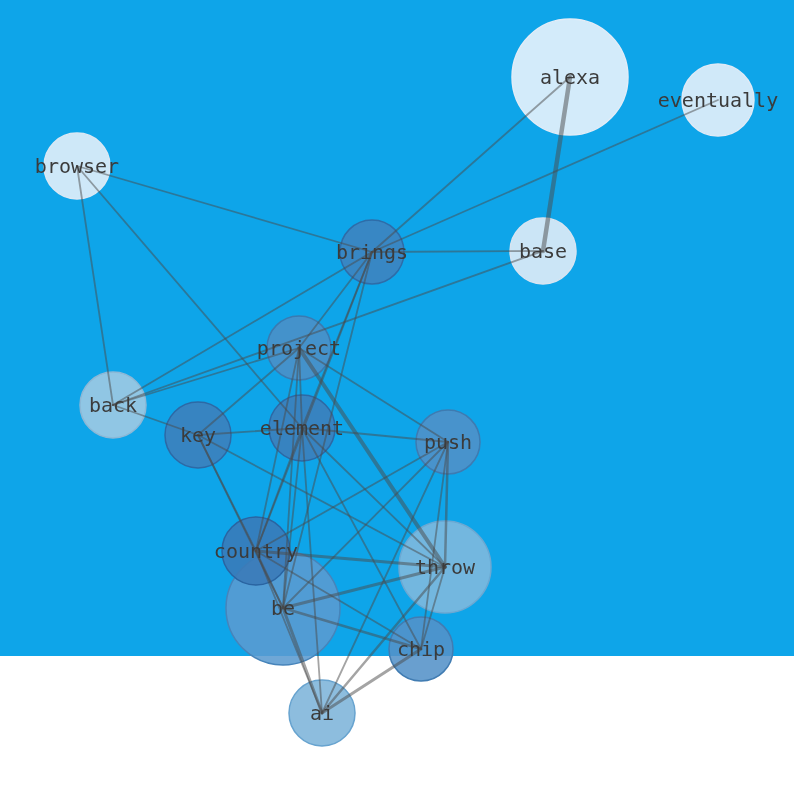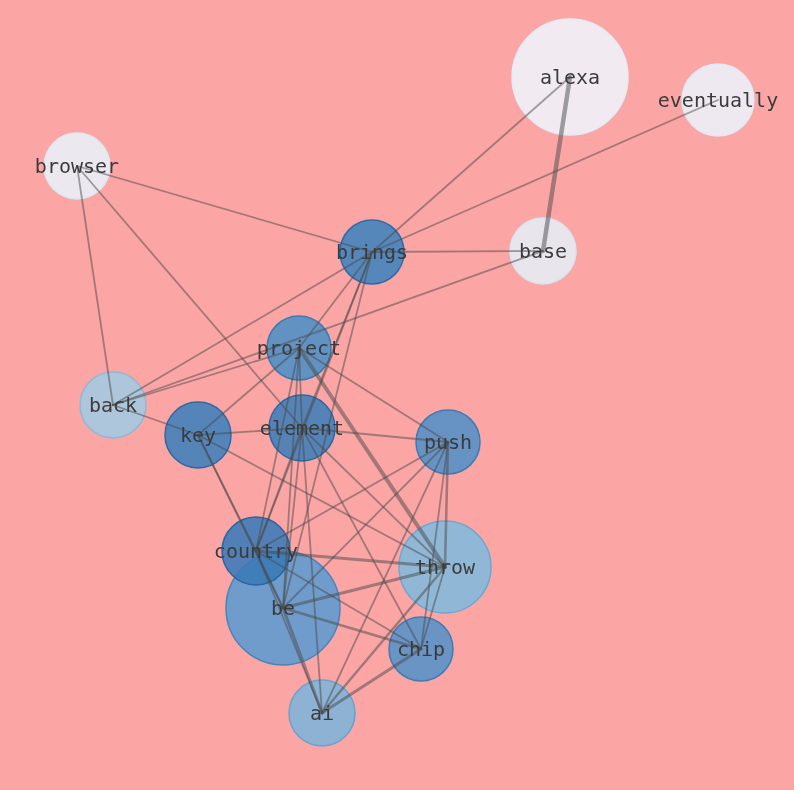--- a/index.html
+++ b/index.html
@@ -7,22 +7,22 @@
     padding: 0;
     background: #ffffff;
     width: 794px;
     height: 790px;
     overflow: hidden;
     font-family: "DejaVu Sans Mono", "Liberation Mono", monospace;
   }
   .stage {
     position: relative;
     width: 794px;
-    height: 790px;
-    background: #fca5a5;
+    height: 656px;
+    background: #0ea5e9;
   }
   svg { display: block; }
   .node-circle { }
   .edge-line { stroke-linecap: round; }
   .node-label {
     font-family: "DejaVu Sans Mono", "Liberation Mono", monospace;
     pointer-events: none;
   }
 </style>
 </head>

